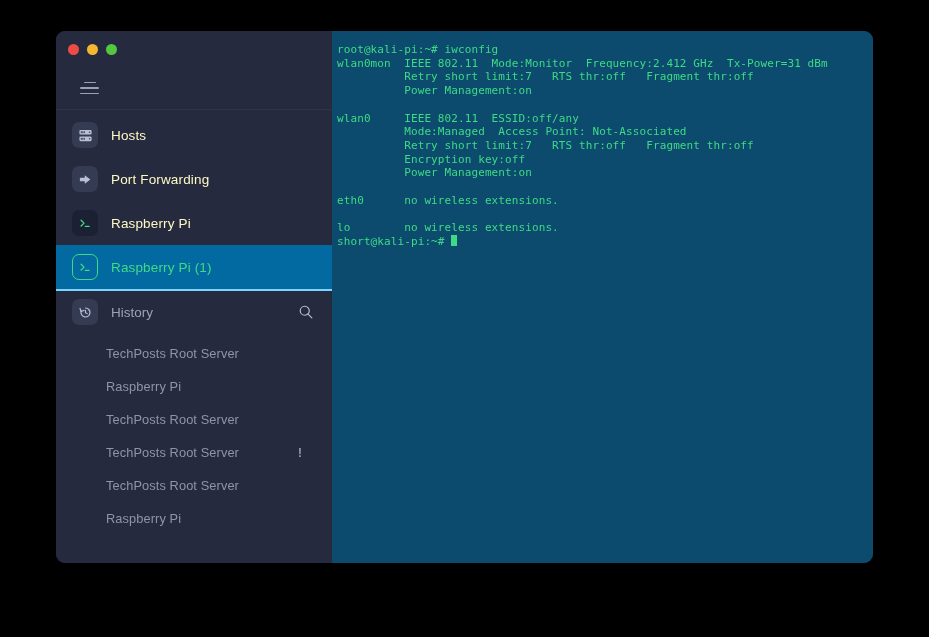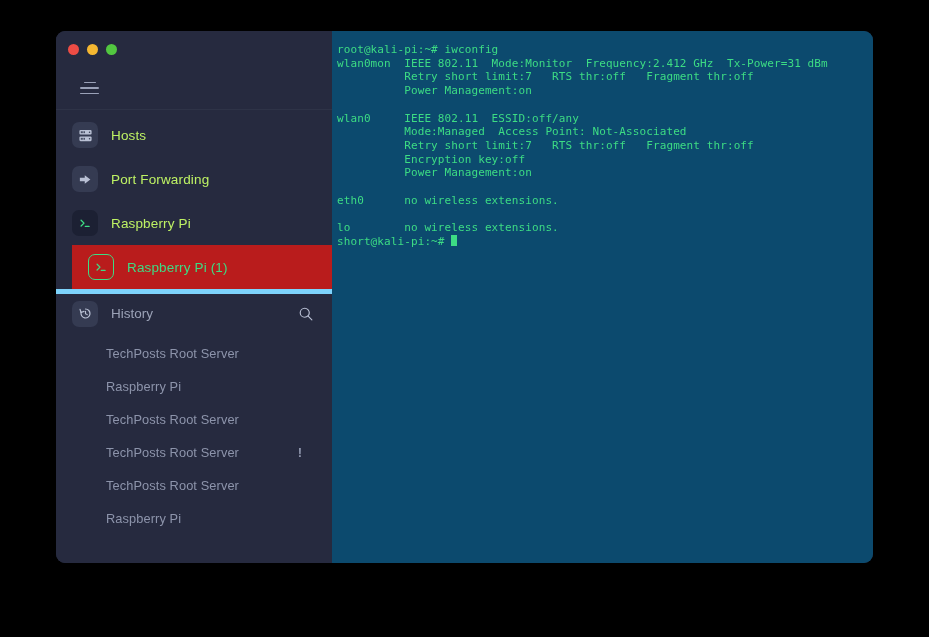--- a/index.html
+++ b/index.html
@@ -79,26 +79,25 @@
     height: 44px;
     display: flex;
     align-items: center;
     padding-left: 16px;
     gap: 13px;
     cursor: pointer;
     position: relative;
   }
   .nav-item .label {
     font-size: 13.5px;
-    color: #bef264;
+    color: #fef9c3;
     letter-spacing: 0.15px;
   }
   .nav-item.active {
-    background: #b91c1c;
-    margin-left: 16px;
+    background: #0369a1;
   }
   .nav-item.active .label { color: #3ddc84; }
 
   .nav-icon {
     width: 26px; height: 26px;
     border-radius: 7px;
     background: #353b52;
     display: flex;
     align-items: center;
     justify-content: center;
@@ -114,21 +113,21 @@
 
   
   .history-head {
     height: 44px;
     display: flex;
     align-items: center;
     padding-left: 16px;
     padding-right: 18px;
     gap: 13px;
     background: #262a3f;
-    border-top: 5px solid #7dd3fc;
+    border-top: 2px solid #7dd3fc;
     cursor: pointer;
   }
   .history-head .label {
     font-size: 13.5px;
     color: #9ba2b7;
     flex: 1;
   }
 
   .history-list {
     flex: 1;

